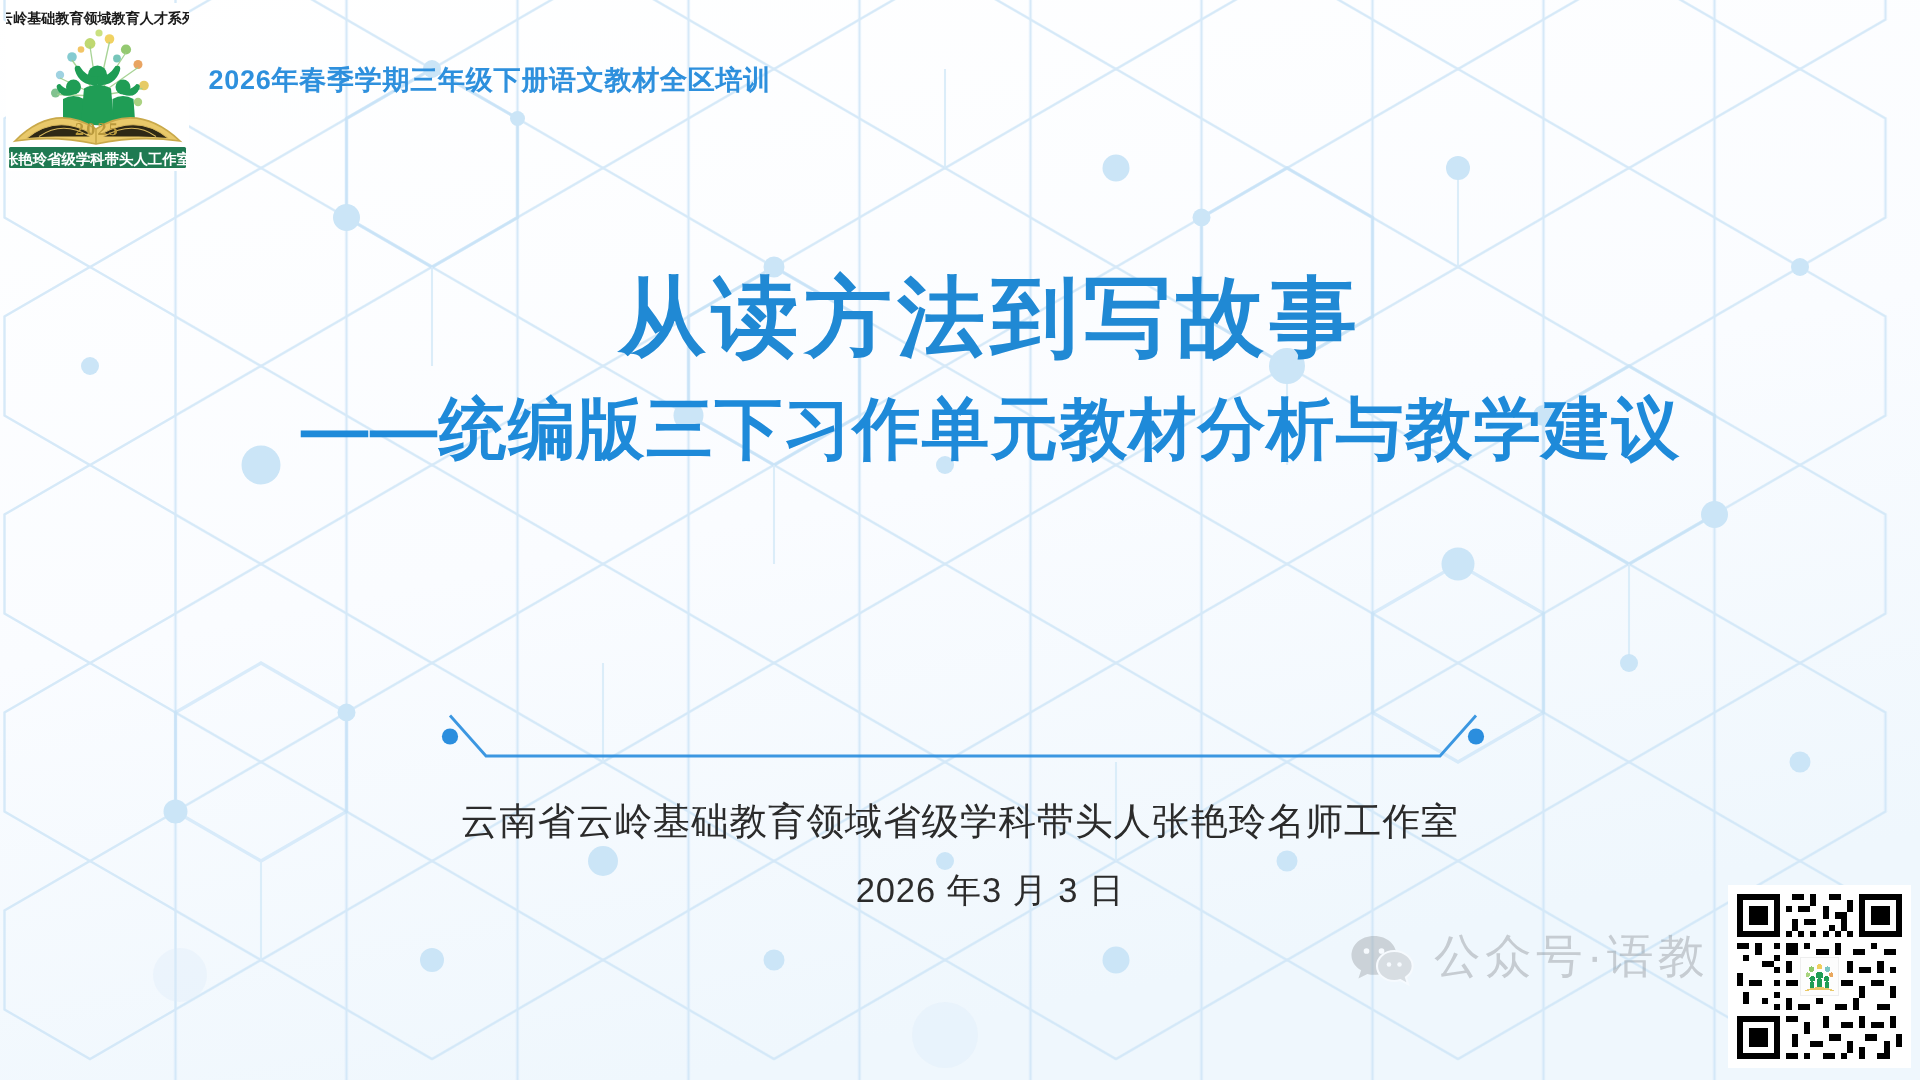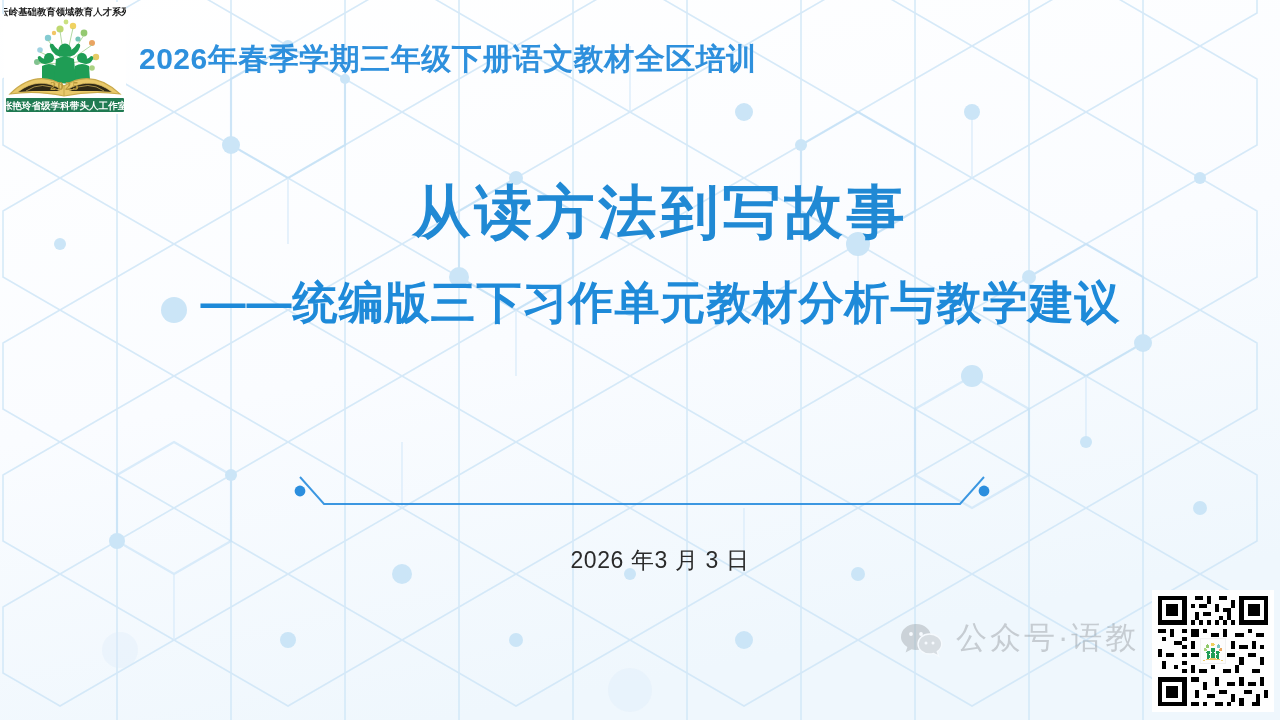--- a/index.html
+++ b/index.html
@@ -37,21 +37,21 @@
     top: 2px;
     width: 122px;
     height: 112px;
   }
   .logo svg { display: block; width: 122px; height: 112px; }
 
   .header-title {
     position: absolute;
     left: 139px;
     top: 44px;
-    font-size: 30px;
+    font-size: 18px;
     font-weight: 700;
     color: #2e90dd;
     letter-spacing: 0.5px;
     white-space: nowrap;
     line-height: 1;
     text-align: right;
   }
 
   
   .title-block {
@@ -64,21 +64,21 @@
   }
   .main-title {
     font-size: 58px;
     font-weight: 700;
     color: #2089d4;
     letter-spacing: 4px;
     line-height: 1.12;
     white-space: nowrap;
   }
   .sub-title {
-    margin-top: 32px;
+    margin-top: 15px;
     font-size: 45px;
     font-weight: 700;
     color: #1e8ad9;
     letter-spacing: 1px;
     line-height: 1.15;
     white-space: nowrap;
   }
 
   
   .divider {
@@ -545,20 +545,21 @@
       <path d="M300 11 L324 38 L960 38 L984 11" fill="none" stroke="#2b8ede" stroke-width="1.9" opacity="0.92"></path>
 
       <line x1="984" y1="11" x2="1144" y2="11" stroke="url(#lineRsoft)" stroke-width="2.2"></line>
       <line x1="992" y1="25" x2="1164" y2="25" stroke="url(#lineR)" stroke-width="2.6"></line>
       <line x1="994" y1="38" x2="1119" y2="38" stroke="url(#lineRsoft)" stroke-width="2.4"></line>
       <circle cx="984" cy="25" r="5.4" fill="#2b8ede"></circle>
     </svg>
   </div>
 
   <div class="footer-block">
+    <div class="footer-line-1">云南省云岭基础教育领域省级学科带头人张艳玲名师工作室</div>
     <div class="footer-line-3">2026 年3 月  3 日</div>
   </div>
 
   <div class="watermark">
     <span class="wm-icon">
       <svg viewBox="0 0 44 38" xmlns="http://www.w3.org/2000/svg">
 
         <path d="M16 2 C7 2 1 8 1 15 C1 19 3.6 22.6 7.4 24.9 L5.6 30.4 L11.6 27.3
                  C13 27.7 14.5 27.9 16 27.9 C25 27.9 31 21.9 31 15 C31 8 25 2 16 2 Z" fill="#9aa0a4"></path>
         <circle cx="11" cy="12" r="1.9" fill="#ffffff"></circle>

